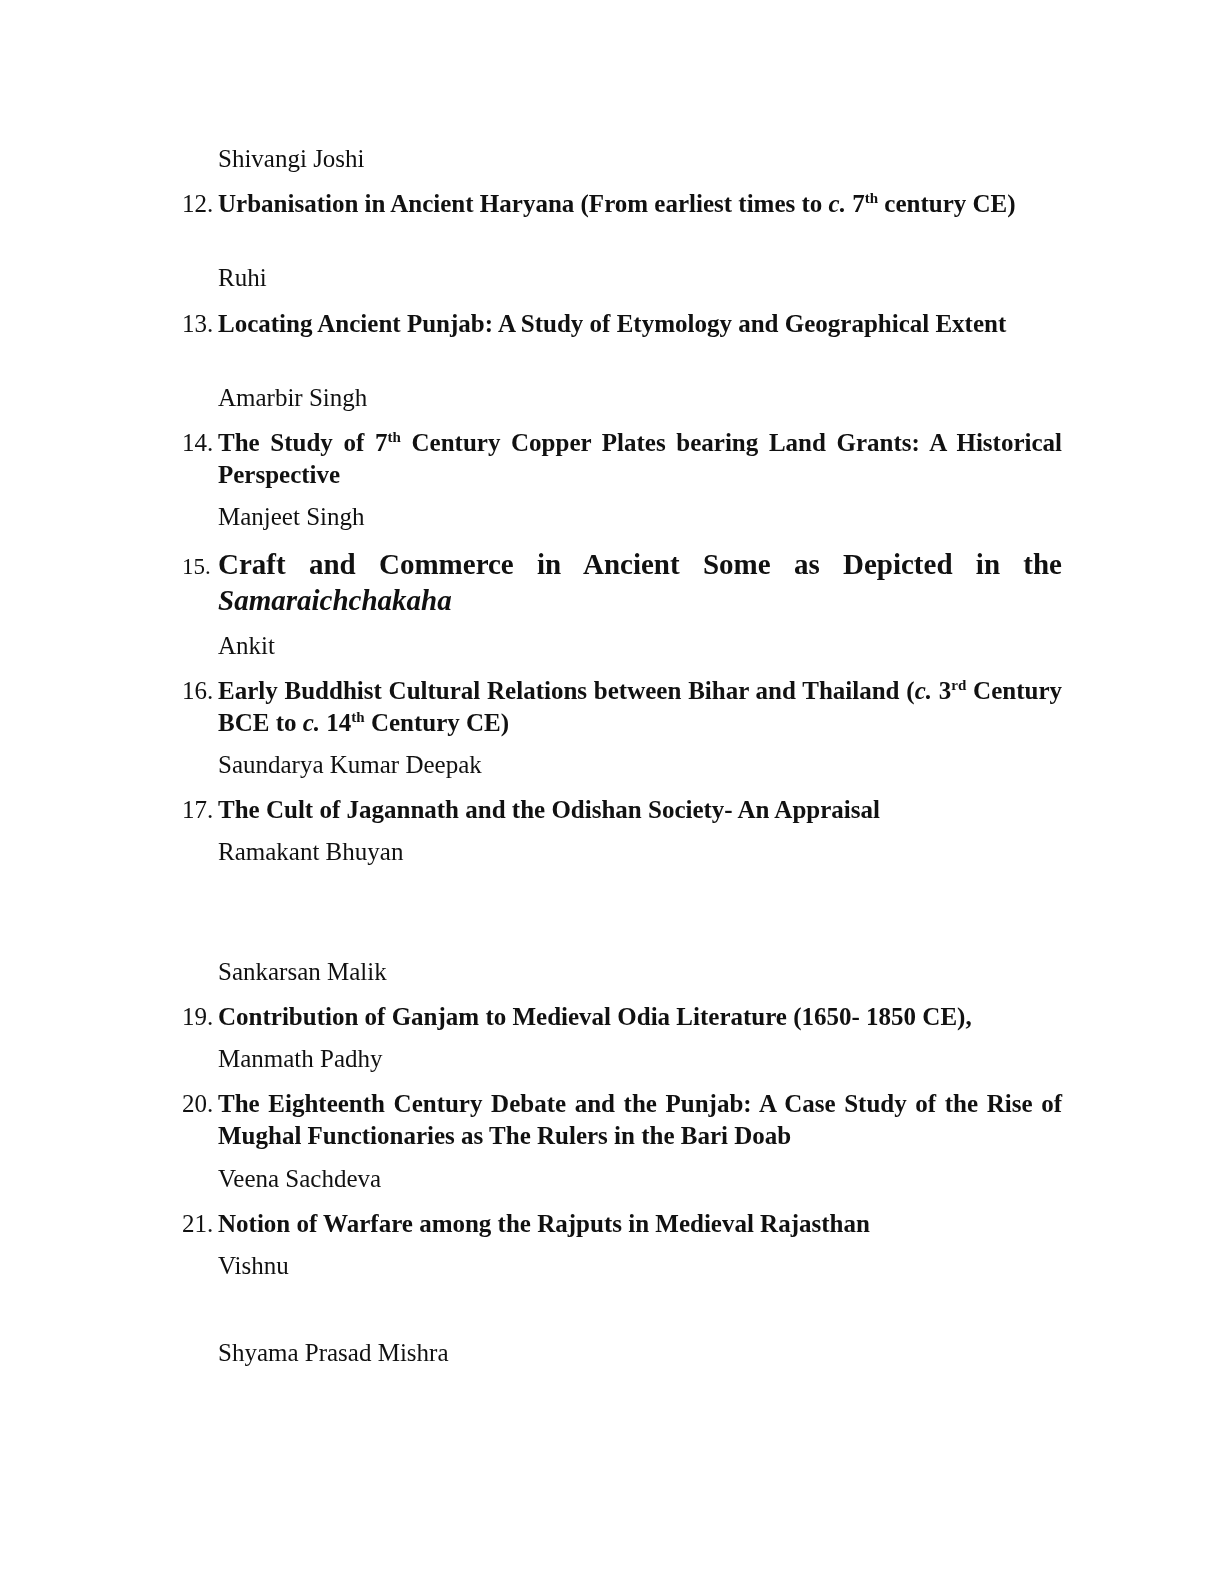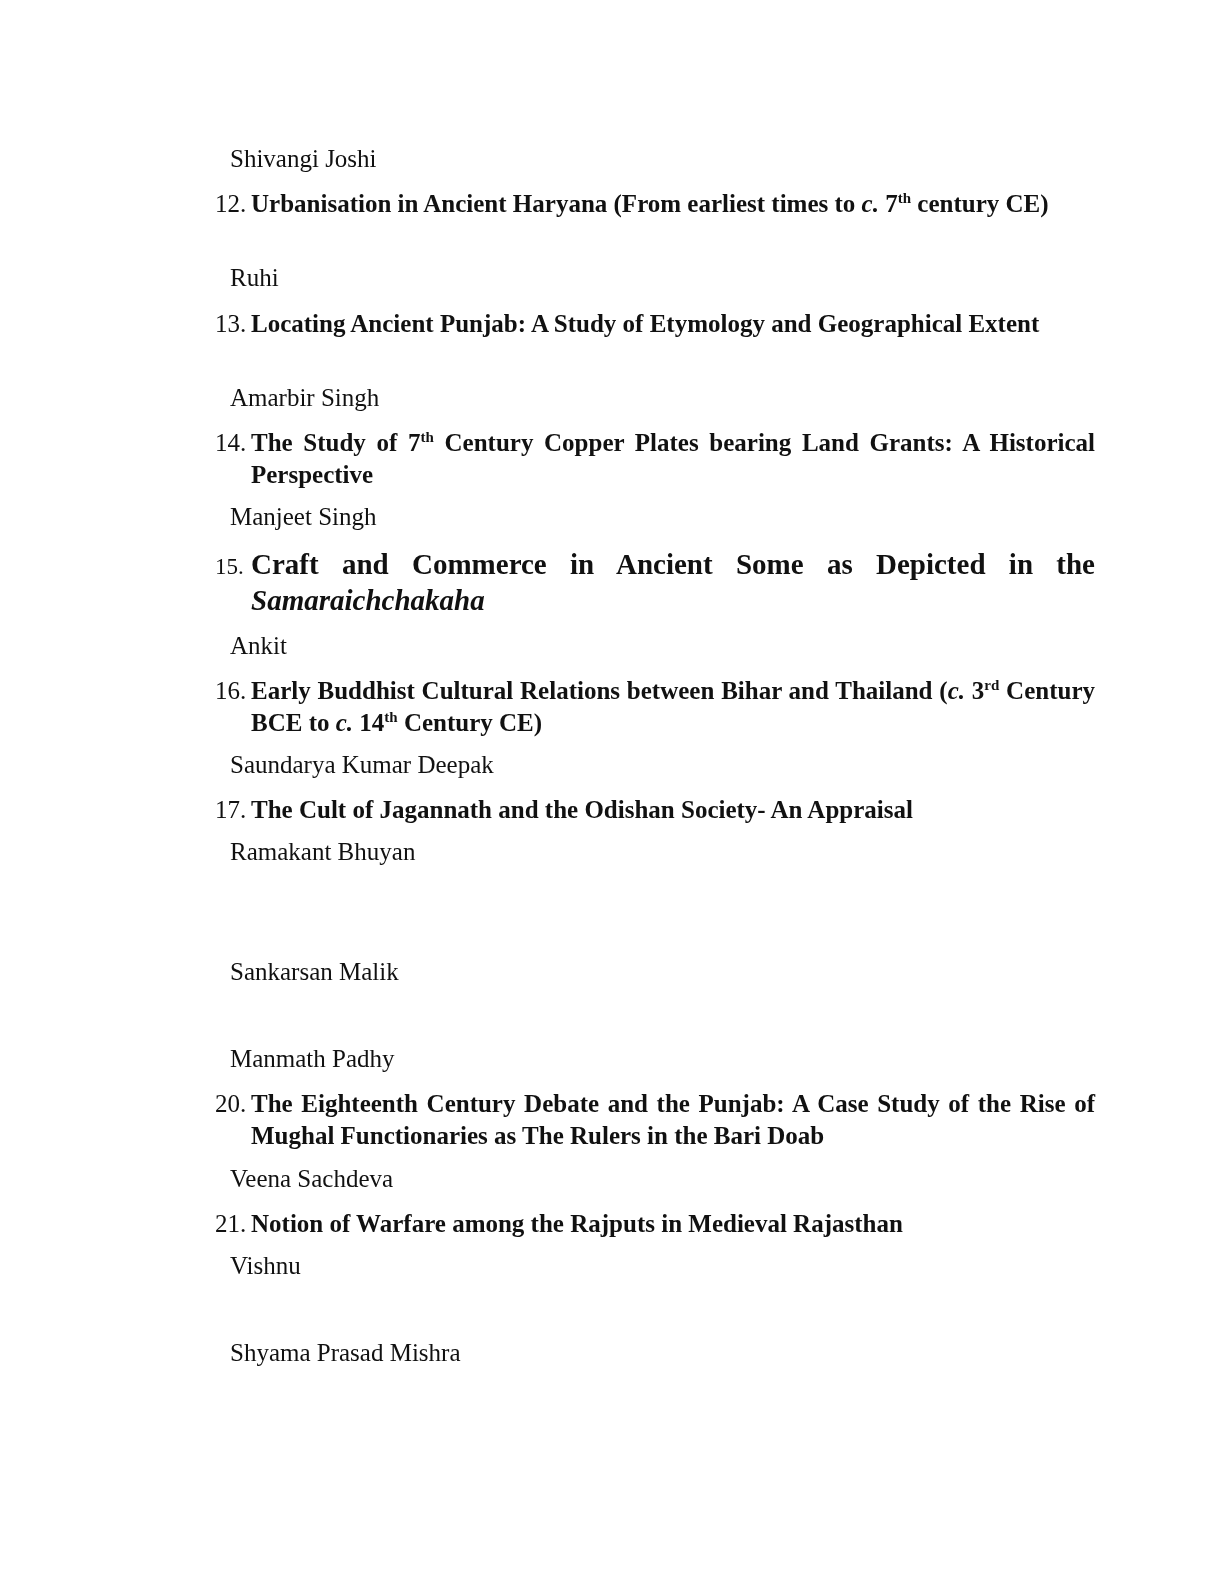--- a/index.html
+++ b/index.html
@@ -1,20 +1,20 @@
 <!DOCTYPE html>
 <html><head>
 <meta charset="utf-8">
 <style>
   html, body { margin: 0; padding: 0; background: #ffffff; }
   body { width: 1214px; height: 1571px; position: relative; overflow: hidden;
          font-family: "Liberation Serif", "DejaVu Serif", serif; color: #111; }
-  .page { position: absolute; left: 16px; top: 0; width: 1068px; height: 1571px; }
+  .page { position: absolute; left: 4px; top: 0; width: 1068px; height: 1571px; }
   .author { position: absolute; left: 214px; font-size: 25px; line-height: 30px; }
-  .entry { position: absolute; left: 178px; width: 880px; font-size: 25px; line-height: 32px; font-weight: bold; margin-left: 21px; }
+  .entry { position: absolute; left: 178px; width: 880px; font-size: 25px; line-height: 32px; font-weight: bold; }
   .entry .num { position: absolute; left: 0; top: 0; font-weight: normal; }
   .entry .title { display: block; margin-left: 36px; text-align: justify; text-align-last: left; }
   .entry.big { font-size: 29px; line-height: 36px; }
   .entry.big .num { font-size: 23px; top: 3px; }
   sup { font-size: 0.6em; line-height: 0; vertical-align: super; }
   .it { font-style: italic; }
 </style>
 </head>
 <body>
 
@@ -53,20 +53,24 @@
   <div class="author" style="top:750px">Saundarya Kumar Deepak</div>
 
   <div class="entry" style="top:794px">
     <span class="num">17.</span>
     <span class="title">The Cult of Jagannath and the Odishan Society- An Appraisal</span>
   </div>
   <div class="author" style="top:837px">Ramakant Bhuyan</div>
 
   <div class="author" style="top:957px">Sankarsan Malik</div>
 
+  <div class="entry" style="top:1001px">
+    <span class="num">19.</span>
+    <span class="title">Contribution of Ganjam to Medieval Odia Literature (1650- 1850 CE),</span>
+  </div>
   <div class="author" style="top:1044px">Manmath Padhy</div>
 
   <div class="entry" style="top:1088px">
     <span class="num">20.</span>
     <span class="title">The Eighteenth Century Debate and the Punjab: A Case Study of the Rise of Mughal Functionaries as The Rulers in the Bari Doab</span>
   </div>
   <div class="author" style="top:1164px">Veena Sachdeva</div>
 
   <div class="entry" style="top:1208px">
     <span class="num">21.</span>

